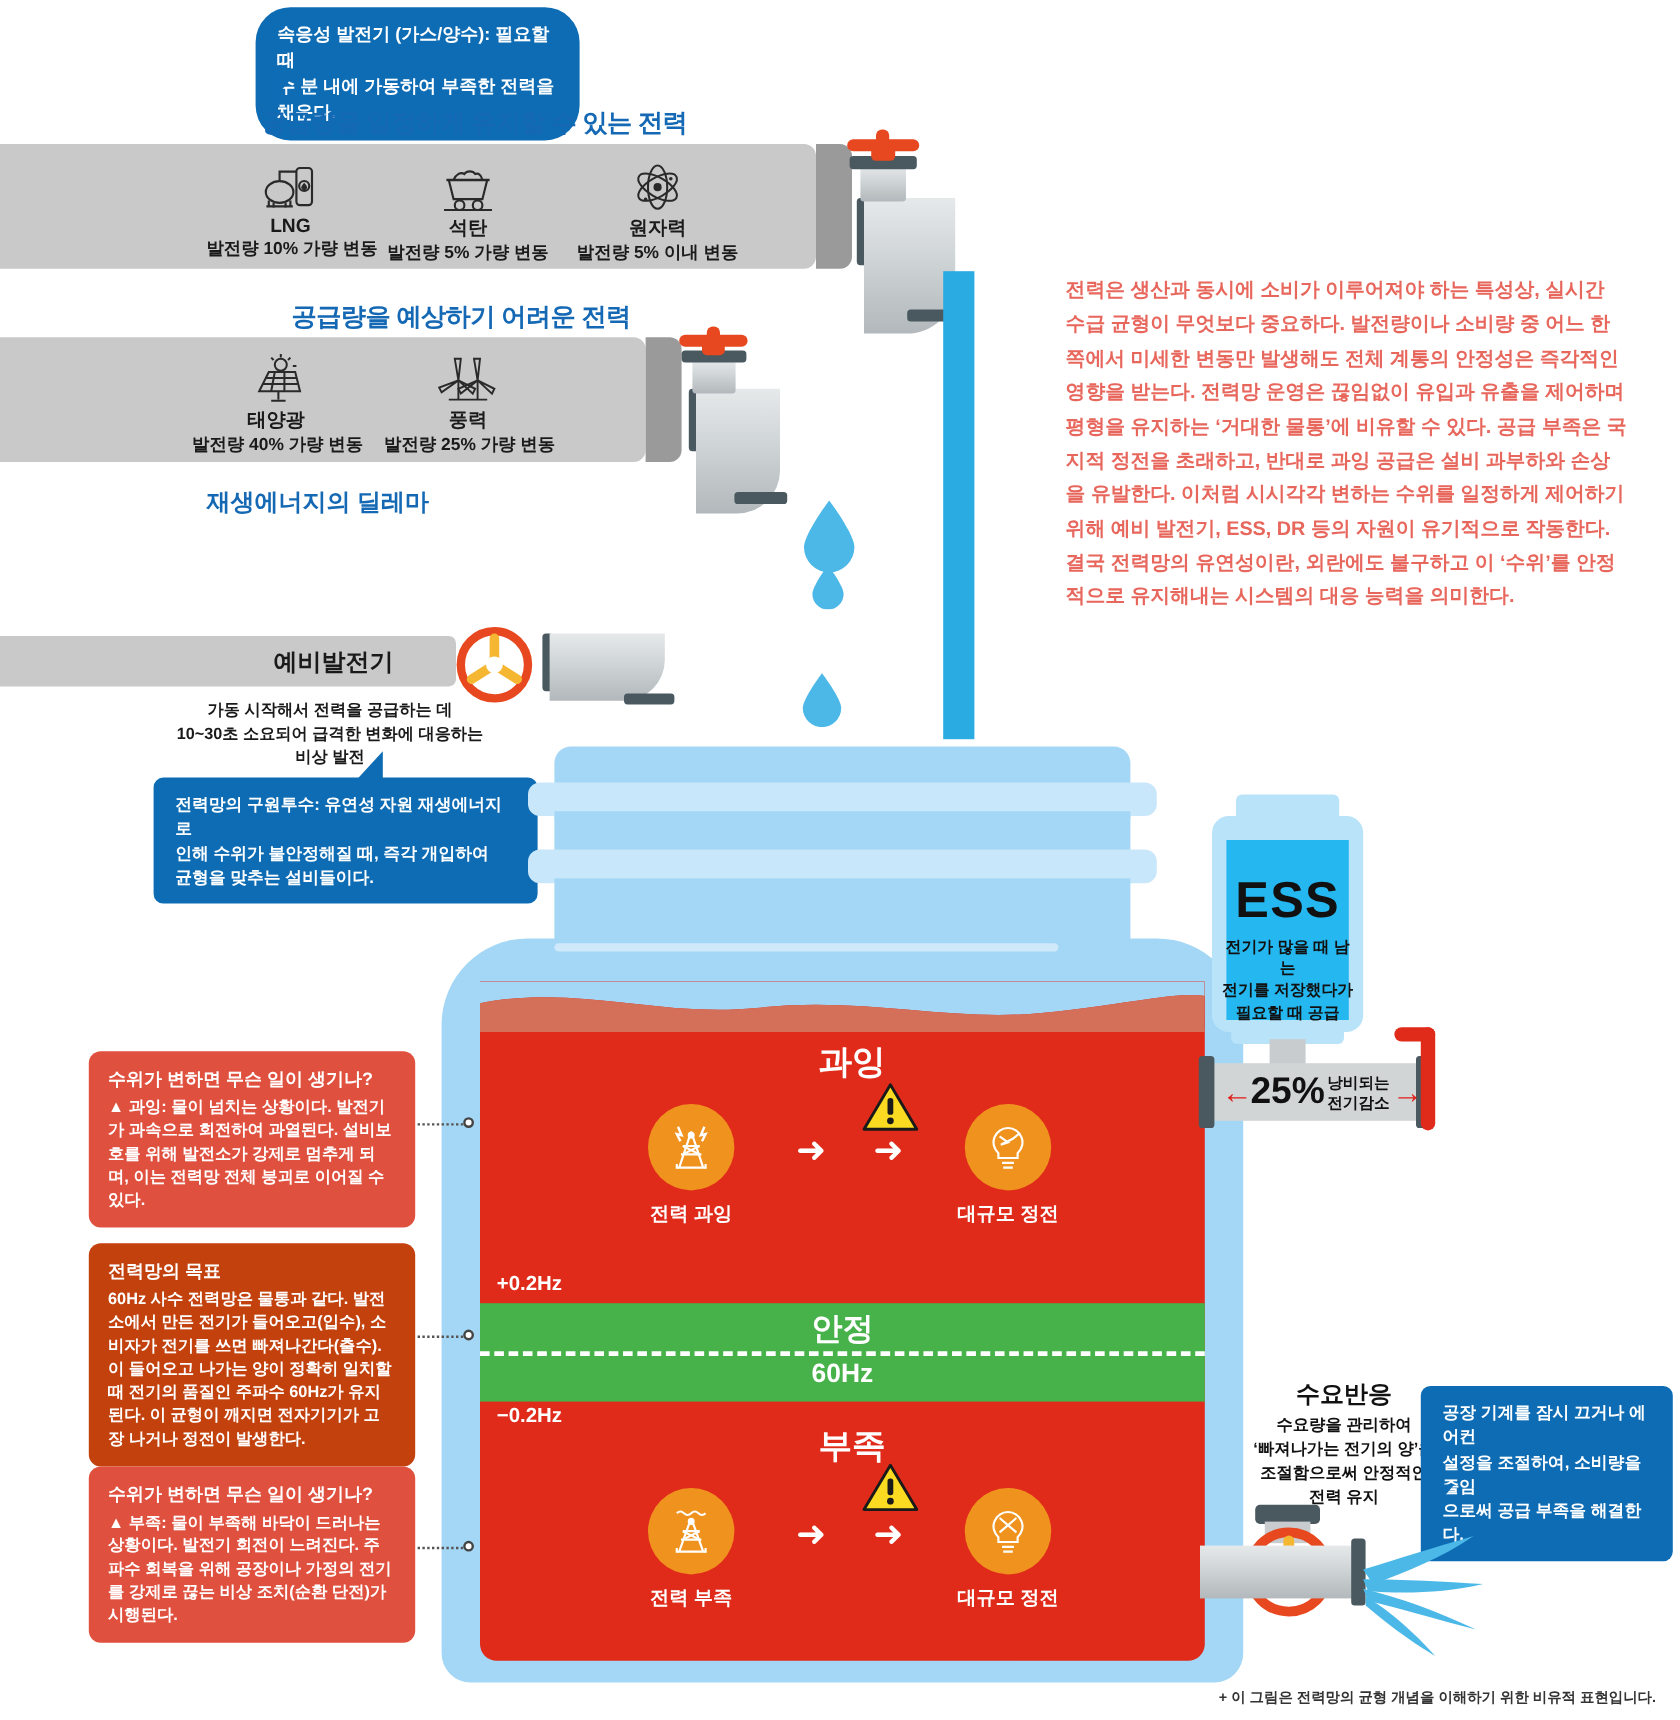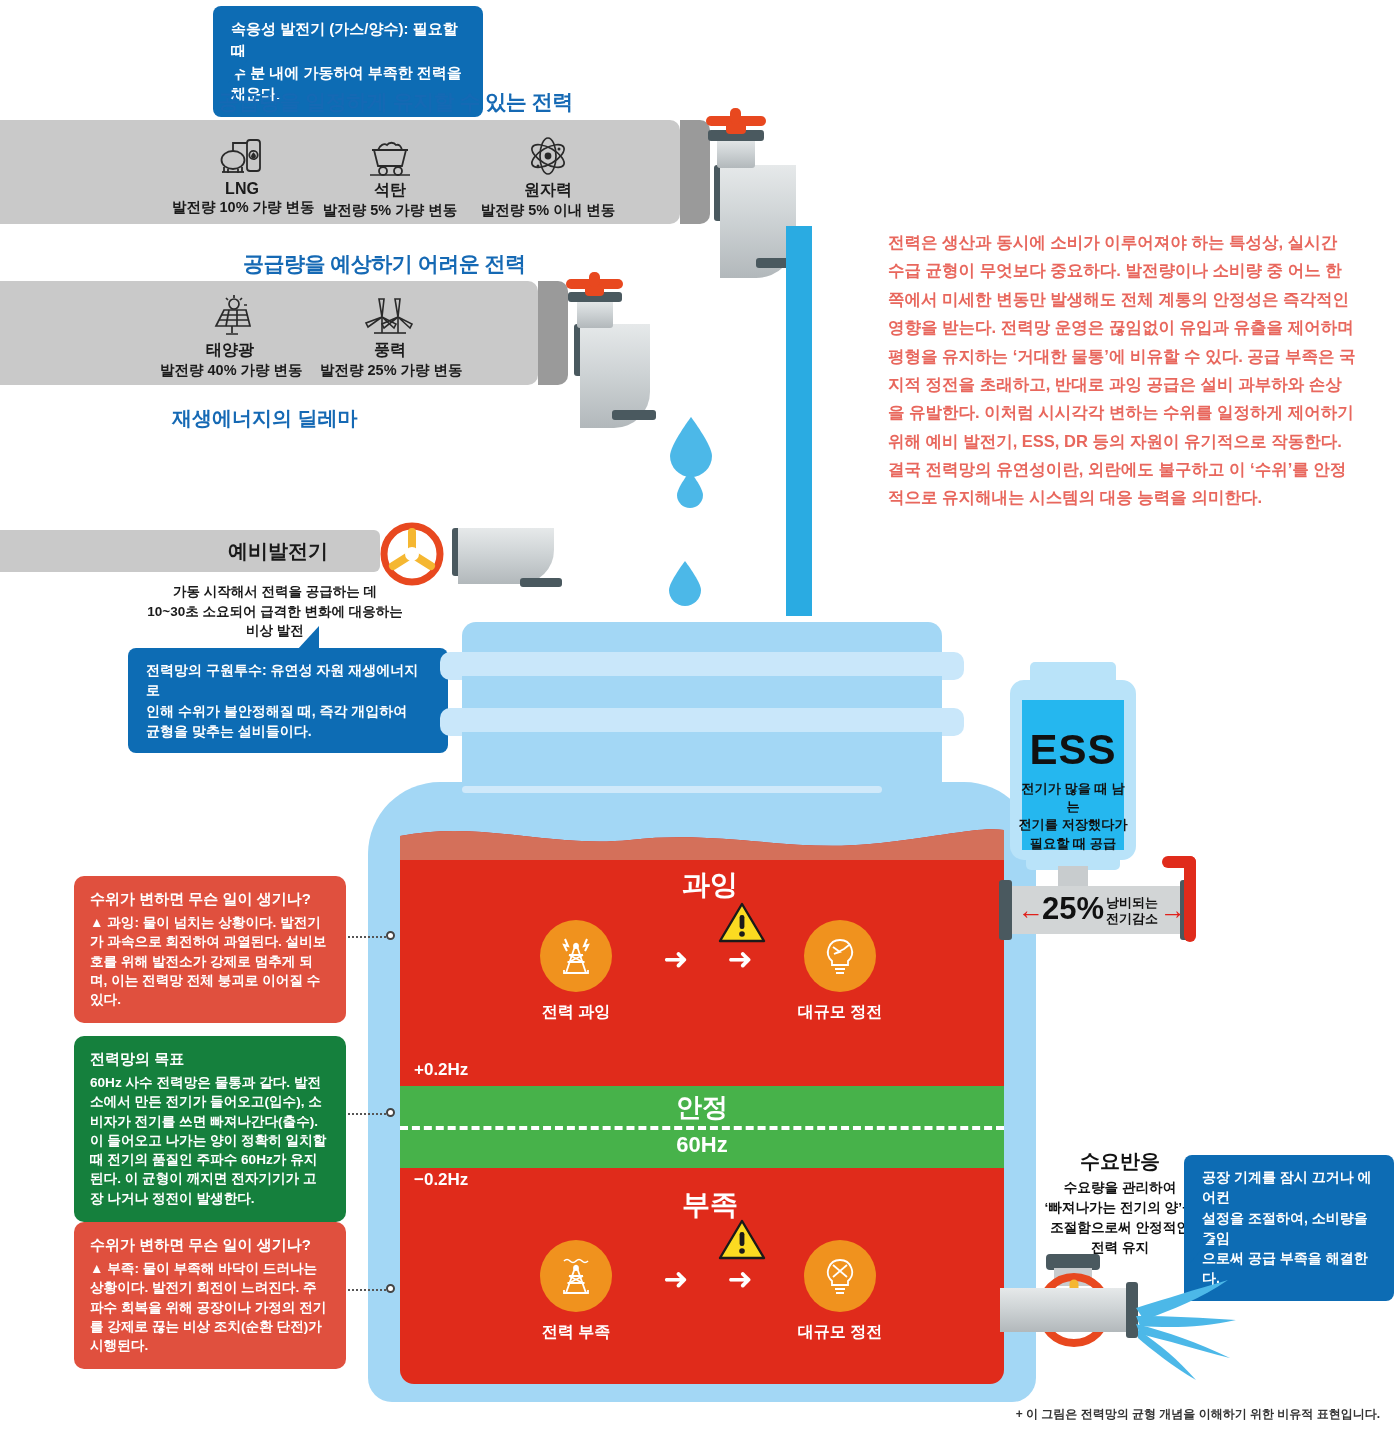--- a/index.html
+++ b/index.html
@@ -49,21 +49,21 @@
   
   .right-para { color: #e8675d; font-size: 16.5px; font-weight: 700; line-height: 1.72; }
 
   
   .res-title { font-size: 20px; font-weight: 800; color: #1a1a1a; text-align:center; }
   .res-desc { font-size: 13.5px; font-weight: 700; color: #1a1a1a; text-align: center; line-height: 1.45; }
 
   
   .note { border-radius: 10px; padding: 14px 16px; color: #ffffff; }
   .note-red { background: #e0503e; }
-  .note-green { background: #15803d; }
+  .note-green { background: #c2410c; }
   .note h4 { font-size: 15px; font-weight: 800; margin-bottom: 4px; }
   .note p { font-size: 13.6px; font-weight: 700; line-height: 1.42; }
   .dotline { border-top: 2px dotted #555; }
   .dot-end {
     width: 9px; height: 9px; border-radius: 50%;
     border: 2px solid #444; background: #fff;
   }
   .tank-ring { background: #c9e7fa; border-radius: 10px; }
   .tank-shoulder { background: #a3d7f5; }
   .tank-body { background: #a3d7f5; }
@@ -93,21 +93,21 @@
 
   
   .dr-title { font-size: 20px; font-weight: 800; color: #111; text-align: center; }
   .dr-desc { font-size: 13.6px; font-weight: 700; color: #111; text-align: center; line-height: 1.46; }
 
   .footnote { font-size: 12px; font-weight: 700; color: #333; text-align: right; }
 </style>
 </head>
 <body>
 
-<div class="abs bubble-blue" style="left:213px; top:6px; width:270px;">
+<div class="abs bubble-blue" style="left:213px; top:6px; width:270px;border-radius:29px;">
   <span>속응성 발전기 (가스/양수)</span><span style="font-weight:700;">: 필요할 때</span><br>
   <span>수 분 내에 가동하여 부족한 전력을 채운다.</span>
 </div>
 <div class="bubble-tail-down" style="left:228px; top:57px;"></div>
 
 <div class="abs sec-title" style="left:218px; top:88px;">공급량을 일정하게 유지할 수 있는 전력</div>
 
 <div class="abs grey-bar" style="left:0px; top:120px; width:680px; height:104px; border-radius:0 10px 10px 0;"></div>
 <div class="abs grey-cap" style="left:680px; top:120px; width:30px; height:104px; border-radius:0 10px 10px 0;"></div>
 

